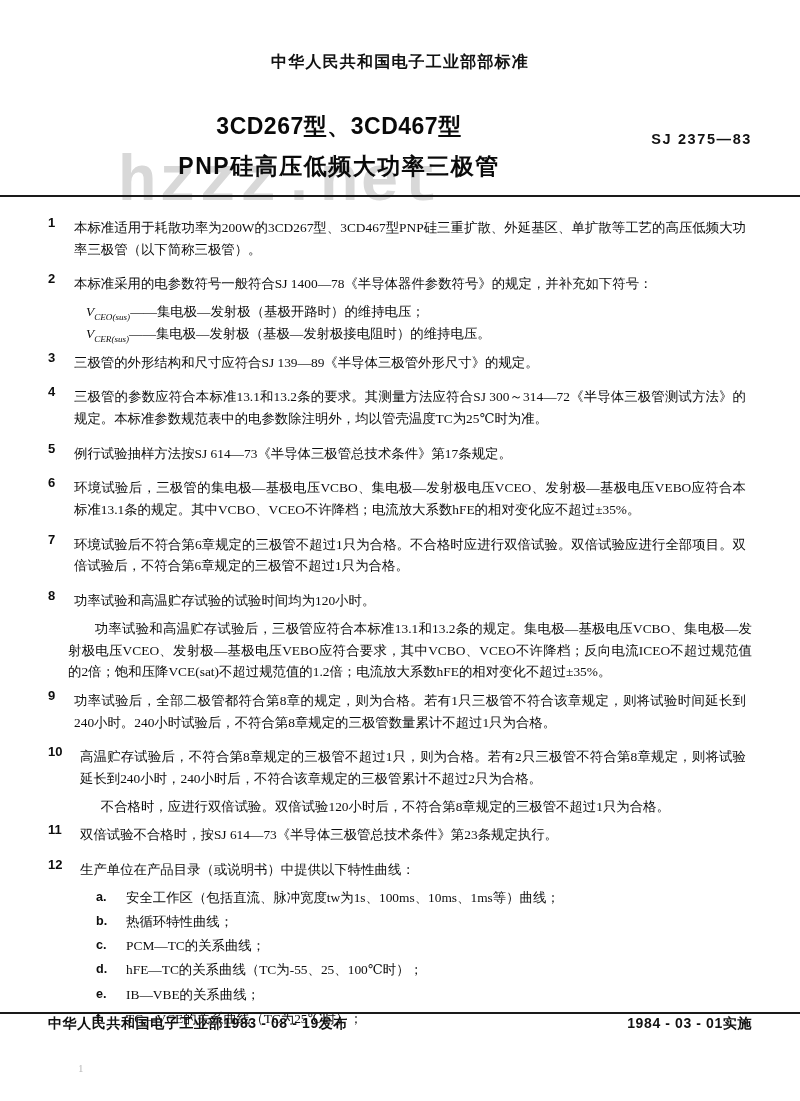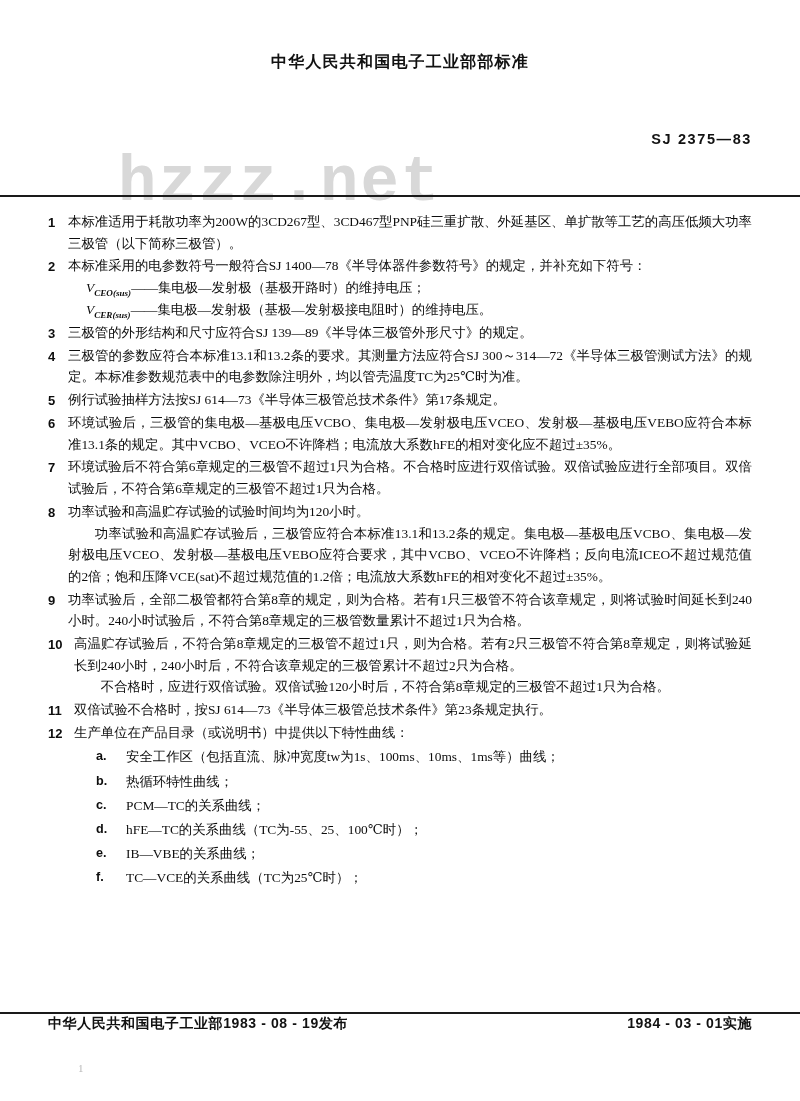--- a/index.html
+++ b/index.html
@@ -127,21 +127,21 @@
     font-weight: 700;
     font-size: 13px;
     padding-top: 1px;
   }
   .clause-num.wide { width: 26px; }
   .clause-text {
     flex: 1 1 auto;
   }
 
   p.para {
-    margin: 0;
+    margin: 6px;
   }
   p.indent {
     margin: 0;
     text-indent: 2em;
   }
 
   
   .defn {
     margin: 0 0 0 18px;
     white-space: nowrap;
@@ -170,21 +170,20 @@
 
   
   i.var {
     font-family: "Liberation Serif", "DejaVu Serif", serif;
     font-style: italic;
   }
   sub {
     font-size: 0.68em;
     font-style: italic;
     line-height: 0;
-    font-weight: bold;
   }
 
   
   .footer-wrap {
     position: absolute;
     left: 0;
     right: 0;
     top: 1012px;
     z-index: 2;
   }
@@ -214,20 +213,24 @@
 
 <div class="page">
 
   <div class="watermark">hzzz.net</div>
 
   <div class="content">
 
     <div class="ministry-line">中华人民共和国电子工业部部标准</div>
 
     <div class="title-block">
+      <div class="title-lines">
+        <div class="title-line1">3CD267型、3CD467型</div>
+        <div class="title-line2">PNP硅高压低频大功率三极管</div>
+      </div>
       <div class="std-number">SJ 2375—83</div>
     </div>
 
     <hr class="rule rule-top">
 
     <div class="body-area">
 
       <div class="clause">
         <div class="clause-num">1</div>
         <div class="clause-text">

